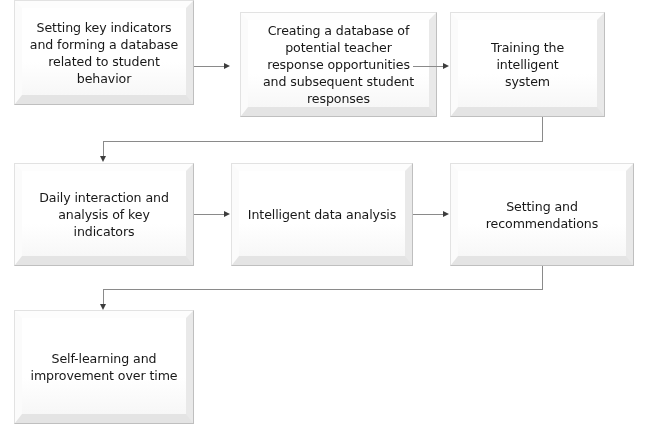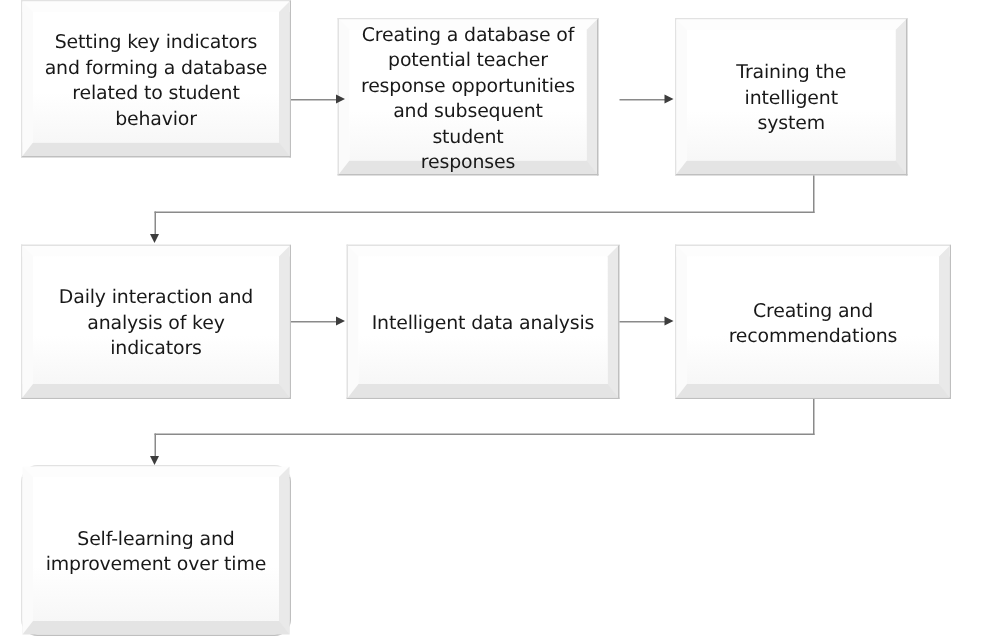--- a/index.html
+++ b/index.html
@@ -91,21 +91,21 @@
 
 <div id="canvas">
 
   <div class="node" style="left:14px; top:0; width:180px; height:105px;">
     <div class="node-label">Setting key indicators
 and forming a database
 related to student
 behavior</div>
   </div>
 
-  <div class="node" style="left:225px; top:12px; width:174px; height:105px;">
+  <div class="node" style="left:240px; top:12px; width:197px; height:105px;">
     <div class="node-label">Creating a database of
 potential teacher
 response opportunities
 and subsequent student
 responses</div>
   </div>
 
   <div class="node" style="left:450px; top:12px; width:155px; height:105px;">
     <div class="node-label">Training the intelligent
 system</div>
@@ -115,25 +115,25 @@
     <div class="node-label">Intelligent data analysis</div>
   </div>
 
   <div class="node" style="left:14px; top:163px; width:180px; height:103px;">
     <div class="node-label">Daily interaction and
 analysis of key
 indicators</div>
   </div>
 
   <div class="node" style="left:450px; top:163px; width:184px; height:103px;">
-    <div class="node-label">Creating and
+    <div class="node-label">Setting and
 recommendations</div>
   </div>
 
-  <div class="node" style="left:14px; top:310px; width:180px; height:114px;border-radius:11px;">
+  <div class="node" style="left:14px; top:310px; width:180px; height:114px;">
     <div class="node-label">Self-learning and
 improvement over time</div>
   </div>
 
   <div class="hline" style="left:194px; top:66px; width:31px;"></div>
   <div class="arrow-right" style="left:224px; top:62.5px;"></div>
 
   <div class="hline" style="left:413px; top:66px; width:31px;"></div>
   <div class="arrow-right" style="left:443px; top:62.5px;"></div>
 

